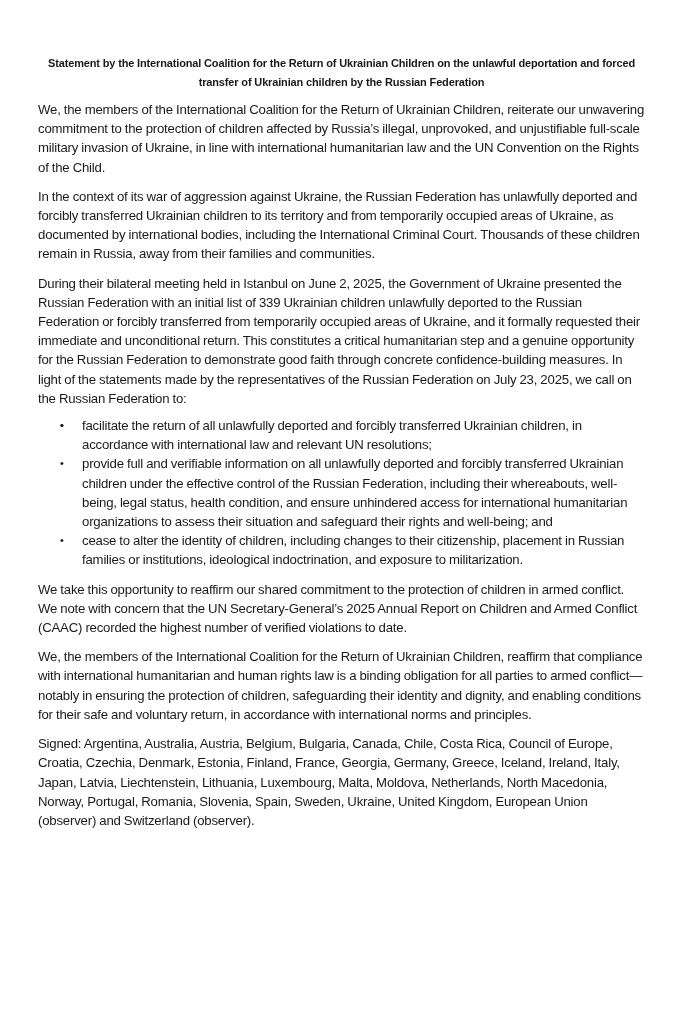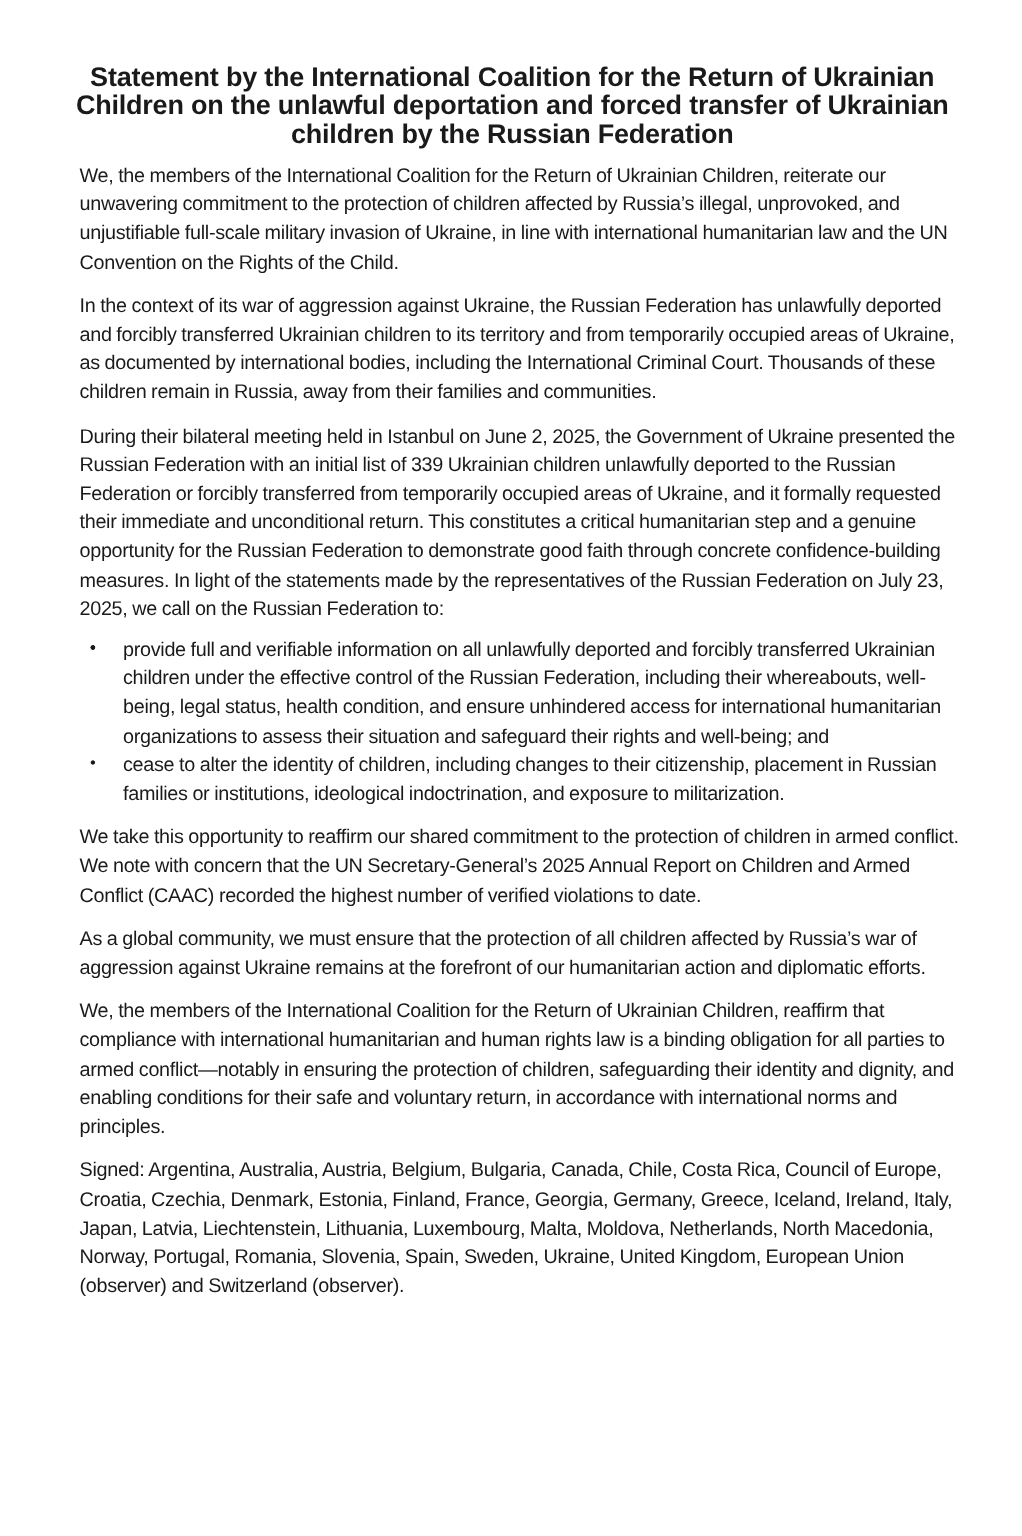--- a/index.html
+++ b/index.html
@@ -17,31 +17,31 @@
     .page {
       position: relative;
       width: 681px;
       height: 1024px;
       background: #ffffff;
       box-sizing: border-box;
       padding: 42px 36px 0 38px;
     }
     .title {
       font-weight: bold;
-      font-size: 18px;
+      font-size: 11px;
       line-height: 19px;
       text-align: center;
-      margin: 0 0 8px 0;
+      margin: 12px 0 8px 0;
       padding: 0 4px;
       letter-spacing: -0.15px;
     }
     .para {
       font-size: 13.2px;
       line-height: 19.2px;
-      margin: 0 0 10px 15px;
+      margin: 0 0 10px 0;
       letter-spacing: -0.2px;
       word-spacing: -0.3px;
     }
     ul.demands {
       list-style: none;
       margin: -2px 0 10px 0;
       padding: 0;
     }
     ul.demands li {
       position: relative;
@@ -67,28 +67,28 @@
   <p class="para">We, the members of the International Coalition for the Return of Ukrainian Children, reiterate our unwavering commitment to the protection of children affected by Russia’s illegal, unprovoked, and unjustifiable full-scale military invasion of Ukraine, in line with international humanitarian law and the UN Convention on the Rights of the Child.</p>
   <p class="para">In the context of its war of aggression against Ukraine, the Russian Federation has unlawfully deported and forcibly transferred Ukrainian children to its territory and from temporarily occupied areas of Ukraine, as documented by international bodies, including the International Criminal Court. Thousands of these children remain in Russia, away from their families and communities.</p>
   <p class="para">During their bilateral meeting held in Istanbul on June 2, 2025, the Government of Ukraine presented the Russian Federation with an initial list of 339 Ukrainian children unlawfully deported to the Russian Federation or forcibly transferred from temporarily occupied areas of Ukraine, and it formally requested their immediate and unconditional return. This constitutes a critical humanitarian step and a genuine opportunity for the Russian Federation to demonstrate good faith through concrete confidence-building measures. In light of the statements made by the representatives of the Russian Federation on July 23, 2025, we call on the Russian Federation to:</p>
 
   <ul class="demands">
     <li>
       <span class="bullet">•</span>
     </li>
     <li>
       <span class="bullet">•</span>
+      <span>facilitate the return of all unlawfully deported and forcibly transferred Ukrainian children, in accordance with international law and relevant UN resolutions;</span>
     </li>
     <li>
       <span class="bullet">•</span>
       <span>provide full and verifiable information on all unlawfully deported and forcibly transferred Ukrainian children under the effective control of the Russian Federation, including their whereabouts, well-being, legal status, health condition, and ensure unhindered access for international humanitarian organizations to assess their situation and safeguard their rights and well-being; and</span>
     </li>
     <li>
       <span class="bullet">•</span>
       <span>cease to alter the identity of children, including changes to their citizenship, placement in Russian families or institutions, ideological indoctrination, and exposure to militarization.</span>
     </li>
   </ul>
 
   <p class="para">We take this opportunity to reaffirm our shared commitment to the protection of children in armed conflict. We note with concern that the UN Secretary-General’s 2025 Annual Report on Children and Armed Conflict (CAAC) recorded the highest number of verified violations to date.</p>
-  <p class="para">As a global community, we must ensure that the protection of all children affected by Russia’s war of aggression against Ukraine remains at the forefront of our humanitarian action and diplomatic efforts.</p>
   <p class="para">We, the members of the International Coalition for the Return of Ukrainian Children, reaffirm that compliance with international humanitarian and human rights law is a binding obligation for all parties to armed conflict—notably in ensuring the protection of children, safeguarding their identity and dignity, and enabling conditions for their safe and voluntary return, in accordance with international norms and principles.</p>
   <p class="para">Signed: Argentina, Australia, Austria, Belgium, Bulgaria, Canada, Chile, Costa Rica, Council of Europe, Croatia, Czechia, Denmark, Estonia, Finland, France, Georgia, Germany, Greece, Iceland, Ireland, Italy, Japan, Latvia, Liechtenstein, Lithuania, Luxembourg, Malta, Moldova, Netherlands, North Macedonia, Norway, Portugal, Romania, Slovenia, Spain, Sweden, Ukraine, United Kingdom, European Union (observer) and Switzerland (observer).</p>
 </div>
 
 </body></html>

